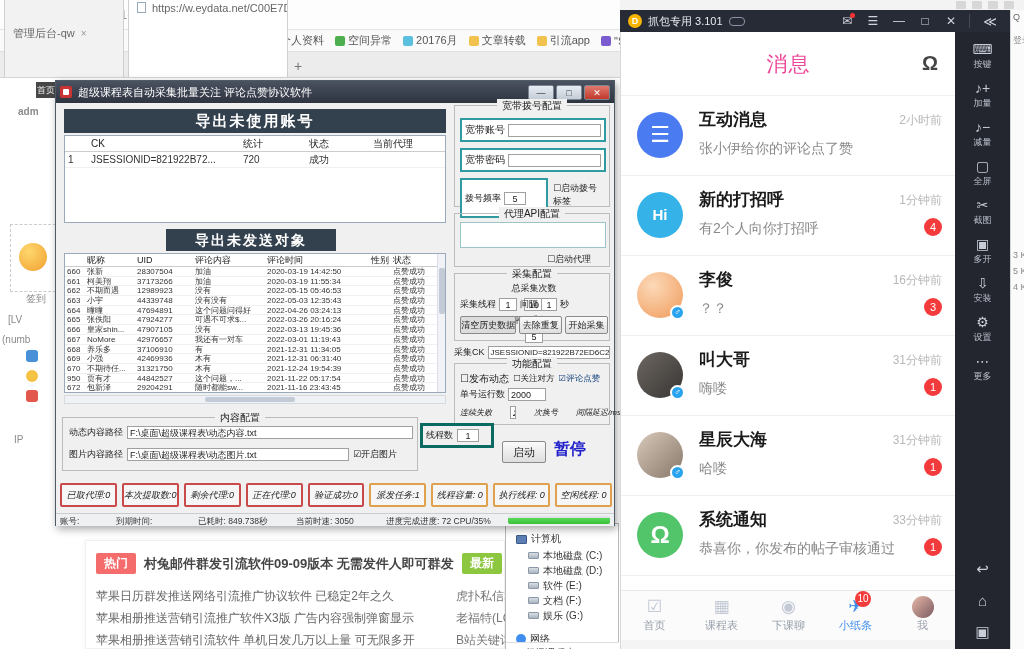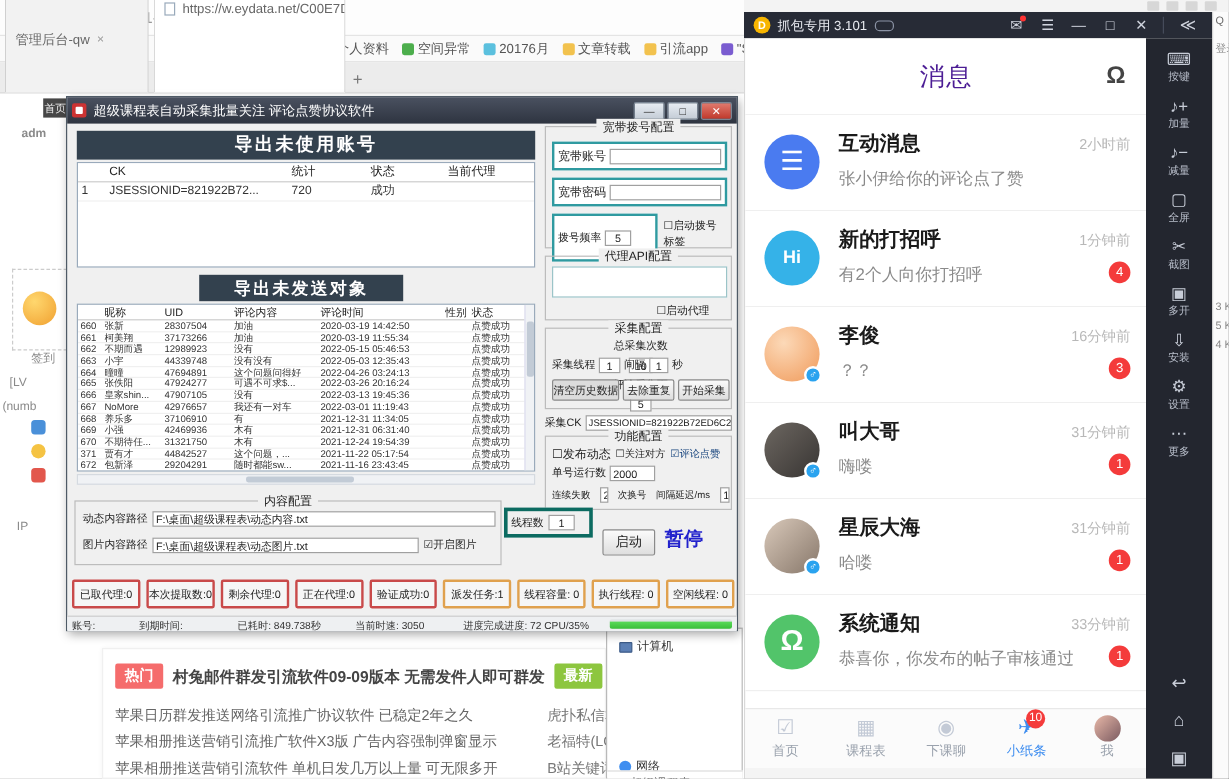--- a/index.html
+++ b/index.html
@@ -99,21 +99,21 @@
   .cbx{position:absolute;font-size:9px;color:#222;white-space:nowrap;}
   .ta{position:absolute;left:5px;top:8px;width:146px;height:26px;background:#fff;border:1px solid #9bc4c8;}
   .g3row{position:absolute;left:5px;display:flex;align-items:center;gap:3px;width:148px;}
   .btn{border:1px solid #8a8a8a;background:linear-gradient(#fbfbfb,#dedede);font-size:9px;color:#222;text-align:center;border-radius:2px;white-space:nowrap;}
   .ckrow{position:absolute;left:398px;top:264px;width:156px;height:14px;display:flex;align-items:center;gap:3px;}
   .pathrow{position:absolute;left:6px;display:flex;align-items:center;gap:4px;}
   .threadbox{position:absolute;left:364px;top:342px;width:74px;height:25px;border:3px solid #0c6b61;background:#f0f0f0;display:flex;align-items:center;gap:4px;padding:0 3px;}
   .btn-start{position:absolute;left:446px;top:360px;width:44px;height:22px;font-size:11px;line-height:20px;}
   .pause{position:absolute;left:498px;top:358px;font-size:16px;font-weight:bold;color:#2222cc;}
   .sbrow{position:absolute;left:4px;top:402px;width:552px;display:flex;gap:5px;}
-  .sbox{height:24px;line-height:20px;text-align:center;font-size:9px;color:#222;background:#f6f6f6;border-radius:2px;white-space:nowrap;flex:1;overflow:hidden;}
+  .sbox{height:24px;line-height:20px;text-align:center;font-size:9px;color:#222;background:#f6f6f6;border-radius:2px;white-space:nowrap;flex:1;overflow:hidden;font-style:italic;}
   .sb-red{border:2px solid #c94a4a;}
   .sb-orange{border:2px solid #e0a14e;}
   .app-statusbar{position:absolute;left:0;top:432px;width:558px;height:13px;background:#eef0f2;border-top:1px solid #ccc;font-size:8.5px;color:#333;}
   .app-statusbar span{position:absolute;top:2px;white-space:nowrap;}
   .pbar{position:absolute;left:452px;top:2px;width:102px;height:8px;background:#dfe3e6;border-radius:2px;overflow:hidden;}
   .pfill{width:100%;height:100%;background:linear-gradient(#5ada5a,#2fb52f);}
 
   
   .topstrip{position:absolute;left:620px;top:0;width:404px;height:10px;background:#f3f3f3;}
   .topstrip i{position:absolute;top:1px;width:10px;height:8px;background:#d7d7d7;border-radius:1px;}
@@ -121,21 +121,21 @@
   .emu-logo{width:14px;height:14px;border-radius:50%;background:#f7b500;color:#fff;font-size:9px;font-weight:bold;text-align:center;line-height:14px;flex:none;}
   .emu-title{color:#e8eaf0;font-size:11px;white-space:nowrap;}
   .pad-ico{width:16px;height:9px;border:1px solid #8b93a5;border-radius:4px;flex:none;}
   .emu-sp{flex:1;}
   .tb-ico{color:#cfd3dd;font-size:12px;width:20px;text-align:center;flex:none;position:relative;}
   .tb-ico .dot{position:absolute;right:2px;top:-1px;width:5px;height:5px;border-radius:50%;background:#f33;}
   .tb-sep{width:1px;height:14px;background:#454b5a;flex:none;margin:0 2px;}
   .collapse{color:#cfd3dd;font-size:13px;flex:none;width:24px;text-align:center;}
   .msg-app{position:absolute;left:620px;top:32px;width:335px;height:617px;background:#fff;overflow:hidden;border-left:1px solid #d8d8d8;}
   .msg-header{position:absolute;left:0;top:0;width:335px;height:64px;background:#fff;border-bottom:1px solid #f0f0f0;}
-  .msg-h-title{position:absolute;left:0;top:18px;width:100%;text-align:center;font-size:21px;color:#4c1d95;letter-spacing:1px;}
+  .msg-h-title{position:absolute;left:0;top:18px;width:100%;text-align:center;font-size:21px;color:#ec4899;letter-spacing:1px;}
   .msg-h-ico{position:absolute;right:18px;top:20px;font-size:20px;font-weight:bold;color:#444;}
   .msg-list{position:absolute;left:0;top:64px;width:335px;}
   .msg-item{position:relative;height:80px;border-bottom:1px solid #efefef;background:#fff;}
   .avatar{position:absolute;left:16px;top:16px;width:46px;height:46px;border-radius:50%;color:#fff;text-align:center;line-height:46px;font-size:20px;font-weight:bold;}
   .av-doc{background:#4a7bf0;font-size:22px;}
   .av-hi{background:#35b2e8;font-size:15px;}
   .av-pig{background:radial-gradient(circle at 35% 30%,#fcd9b8,#f09a5a);}
   .av-photo1{background:linear-gradient(135deg,#6d6761,#383533);}
   .av-photo2{background:linear-gradient(135deg,#d9c9ba,#87776a);}
   .av-bell{background:#52c46a;font-size:24px;}
@@ -276,20 +276,47 @@
               <span class="fr">B站关键词</span>
             </div>
           </div>
       </div>
 
       <div class="explorer">
         <div class="exp-root">
             <i class="pc-ico"></i>
             <span>计算机</span>
           </div>
+        <div class="drives">
+
+            <div class="drive">
+              <i class="drive-ico"></i>
+              <span>本地磁盘 (C:)</span>
+            </div>
+
+            <div class="drive">
+              <i class="drive-ico"></i>
+              <span>本地磁盘 (D:)</span>
+            </div>
+
+            <div class="drive">
+              <i class="drive-ico"></i>
+              <span>软件 (E:)</span>
+            </div>
+
+            <div class="drive">
+              <i class="drive-ico"></i>
+              <span>文档 (F:)</span>
+            </div>
+
+            <div class="drive">
+              <i class="drive-ico"></i>
+              <span>娱乐 (G:)</span>
+            </div>
+          </div>
         <div class="exp-net">
             <i class="net-ico"></i>
             <span>网络</span>
           </div>
         <div class="exp-file">
             <span class="vico">∨</span>
             <span>超级课程表</span>
           </div>
       </div>
     </div>
@@ -442,21 +469,21 @@
             <span class="c0">670</span>
             <span class="c1">不期待任...</span>
             <span class="c2">31321750</span>
             <span class="c3">木有</span>
             <span class="c4">2021-12-24 19:54:39</span>
             <span class="c5"></span>
             <span class="c6">点赞成功</span>
           </div>
 
           <div class="trow">
-            <span class="c0">371</span>
+            <span class="c0">950</span>
             <span class="c1">贾有才</span>
             <span class="c2">44842527</span>
             <span class="c3">这个问题，...</span>
             <span class="c4">2021-11-22 05:17:54</span>
             <span class="c5"></span>
             <span class="c6">点赞成功</span>
           </div>
 
           <div class="trow">
             <span class="c0">672</span>
@@ -531,21 +558,21 @@
       <span class="grp-title">功能配置</span>
       <div class="g3row" style="top:8px;gap:4px;">
         <span class="lbl9" style="font-size:10px;">☐发布动态</span>
         <span class="lbl9" style="font-size:8.5px;">☐关注对方</span>
         <span class="lbl9" style="font-size:8.5px;color:#14427c;">☑评论点赞</span>
       </div>
       <div class="g3row" style="top:24px;">
         <span class="lbl9">单号运行数</span>
         <span class="ipt" style="width:38px;">2000</span>
       </div>
-      <div class="g3row" style="top:42px;gap:8px;">
+      <div class="g3row" style="top:42px;gap:18px;font-style:italic;">
         <span class="lbl9" style="font-size:8px;">连续失败</span>
         <span class="ipt" style="width:12px;text-align:center;">2</span>
         <span class="lbl9" style="font-size:8px;">次换号</span>
         <span class="lbl9" style="font-size:8px;">间隔延迟/ms</span>
         <span class="ipt" style="width:26px;text-align:center;">1000</span>
       </div>
     </div>
 
     <div class="grp gc">
       <span class="grp-title">内容配置</span>

